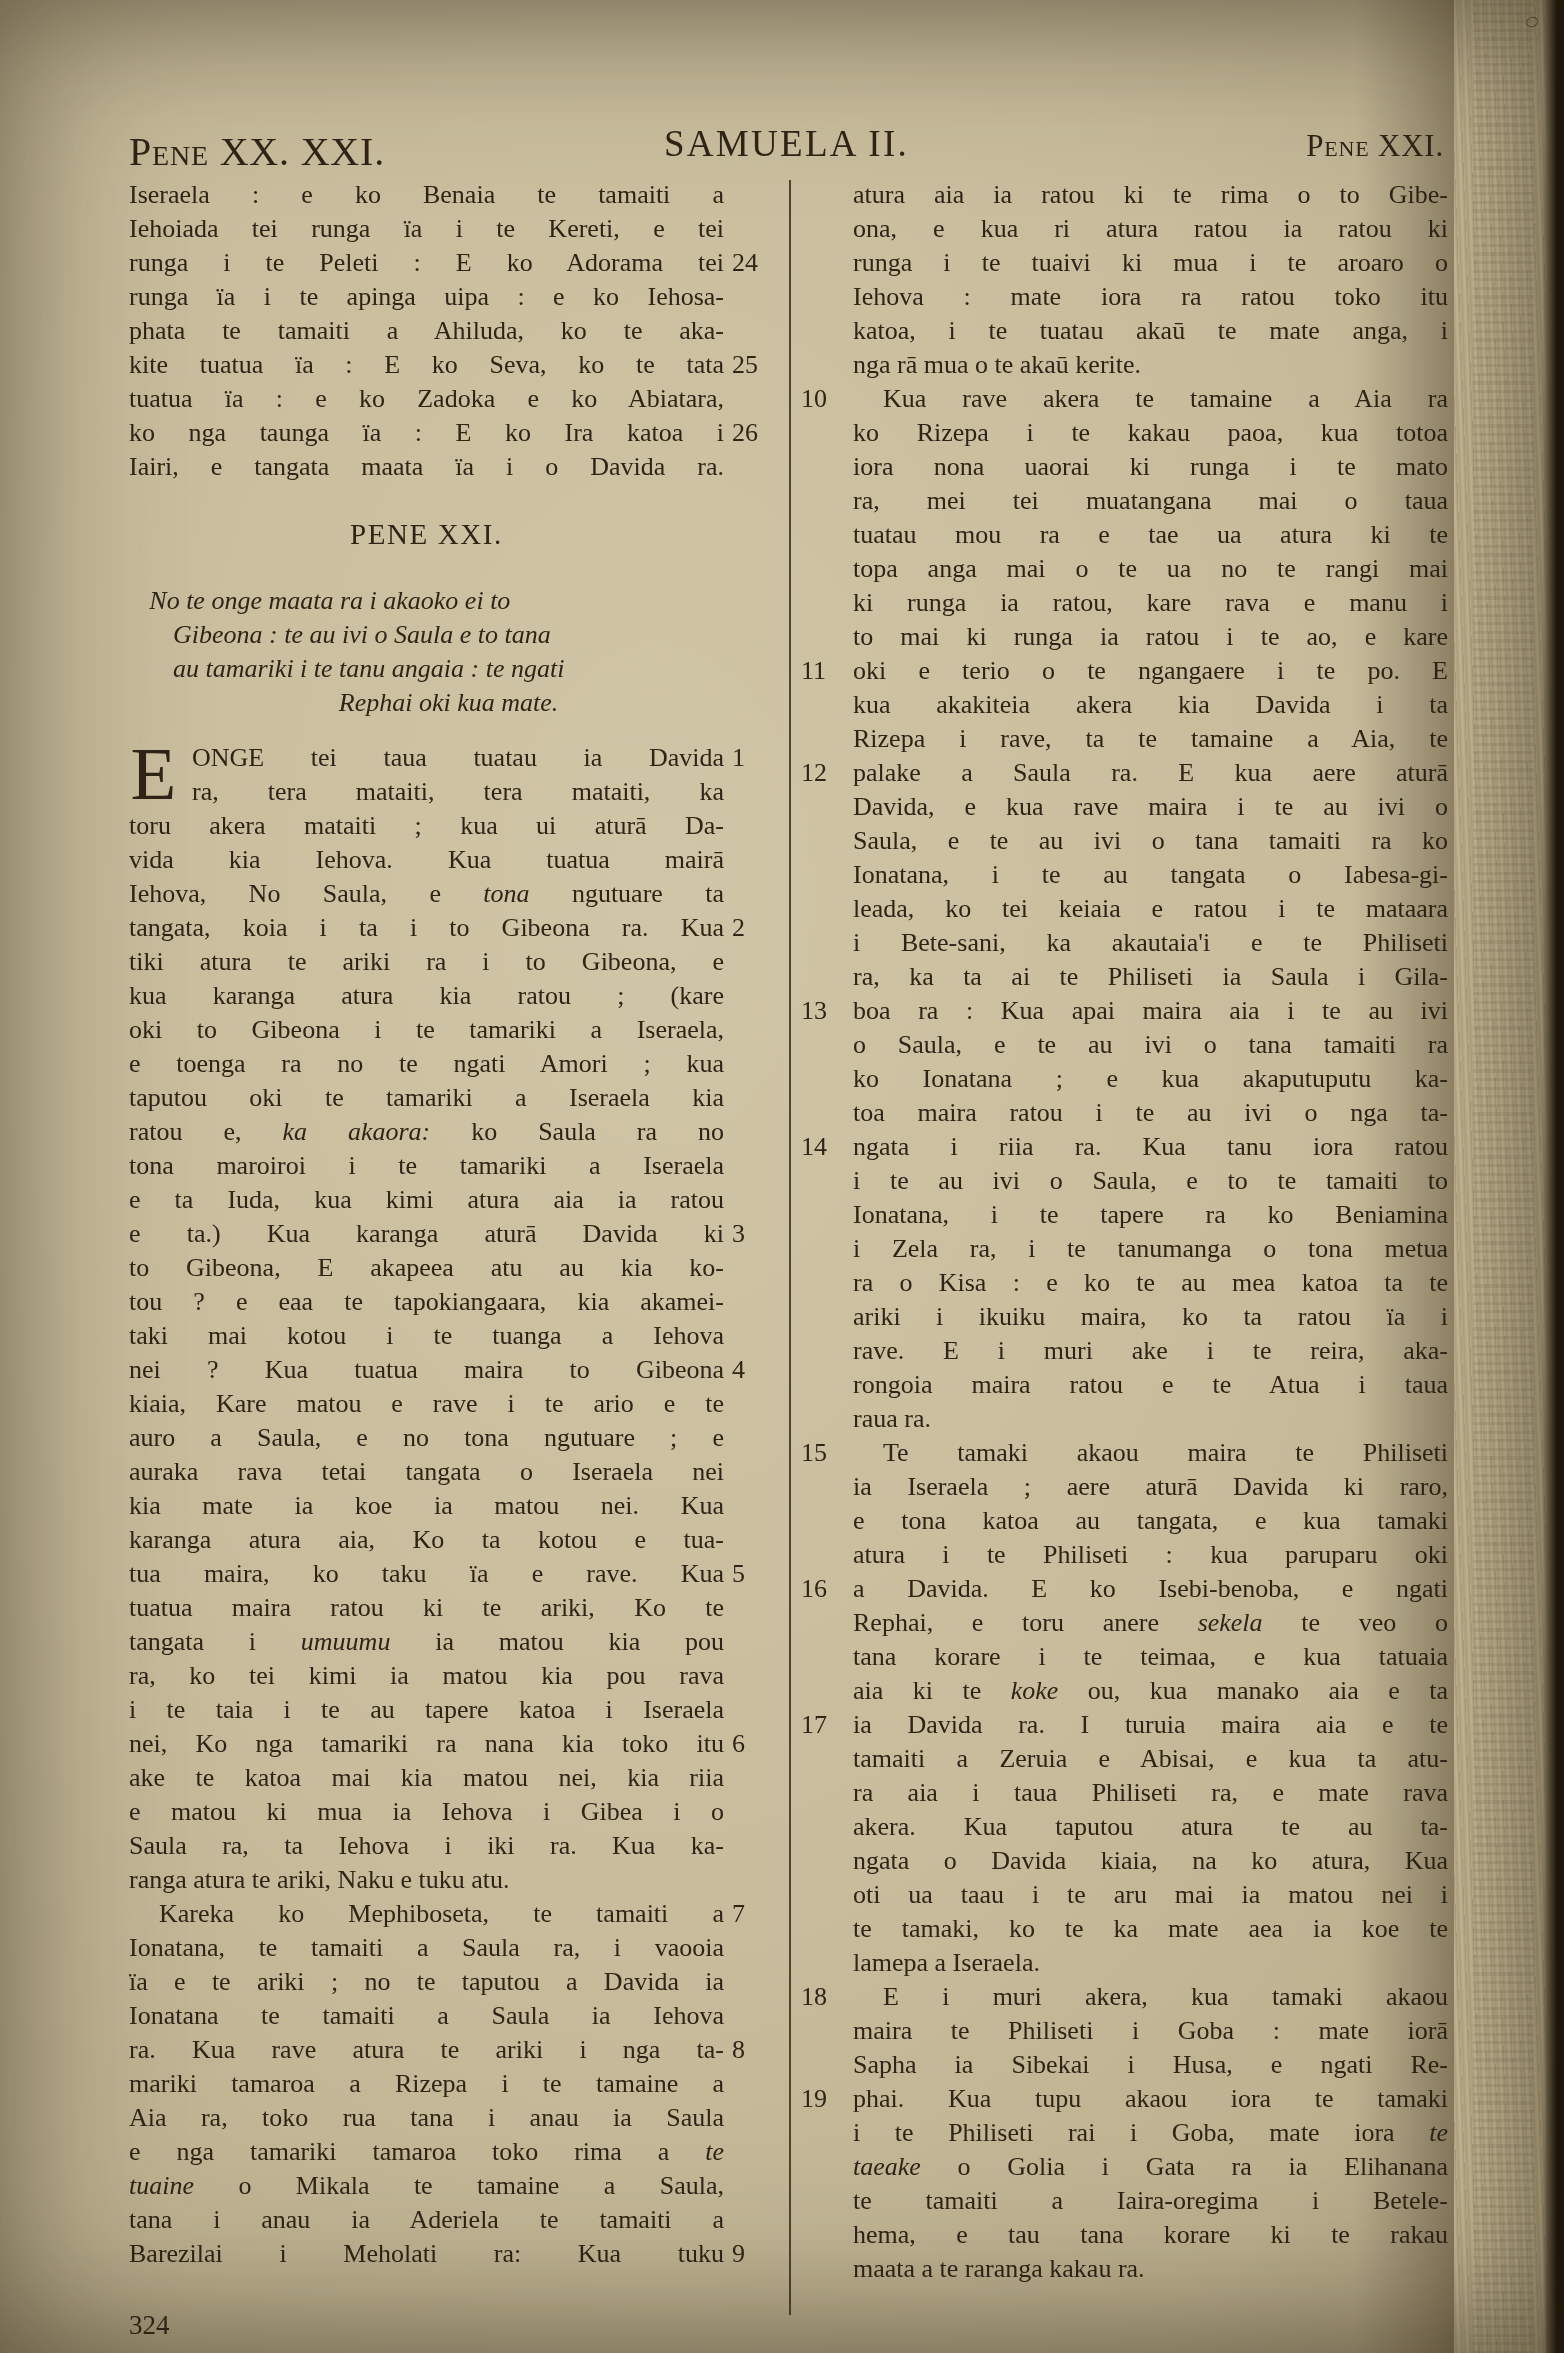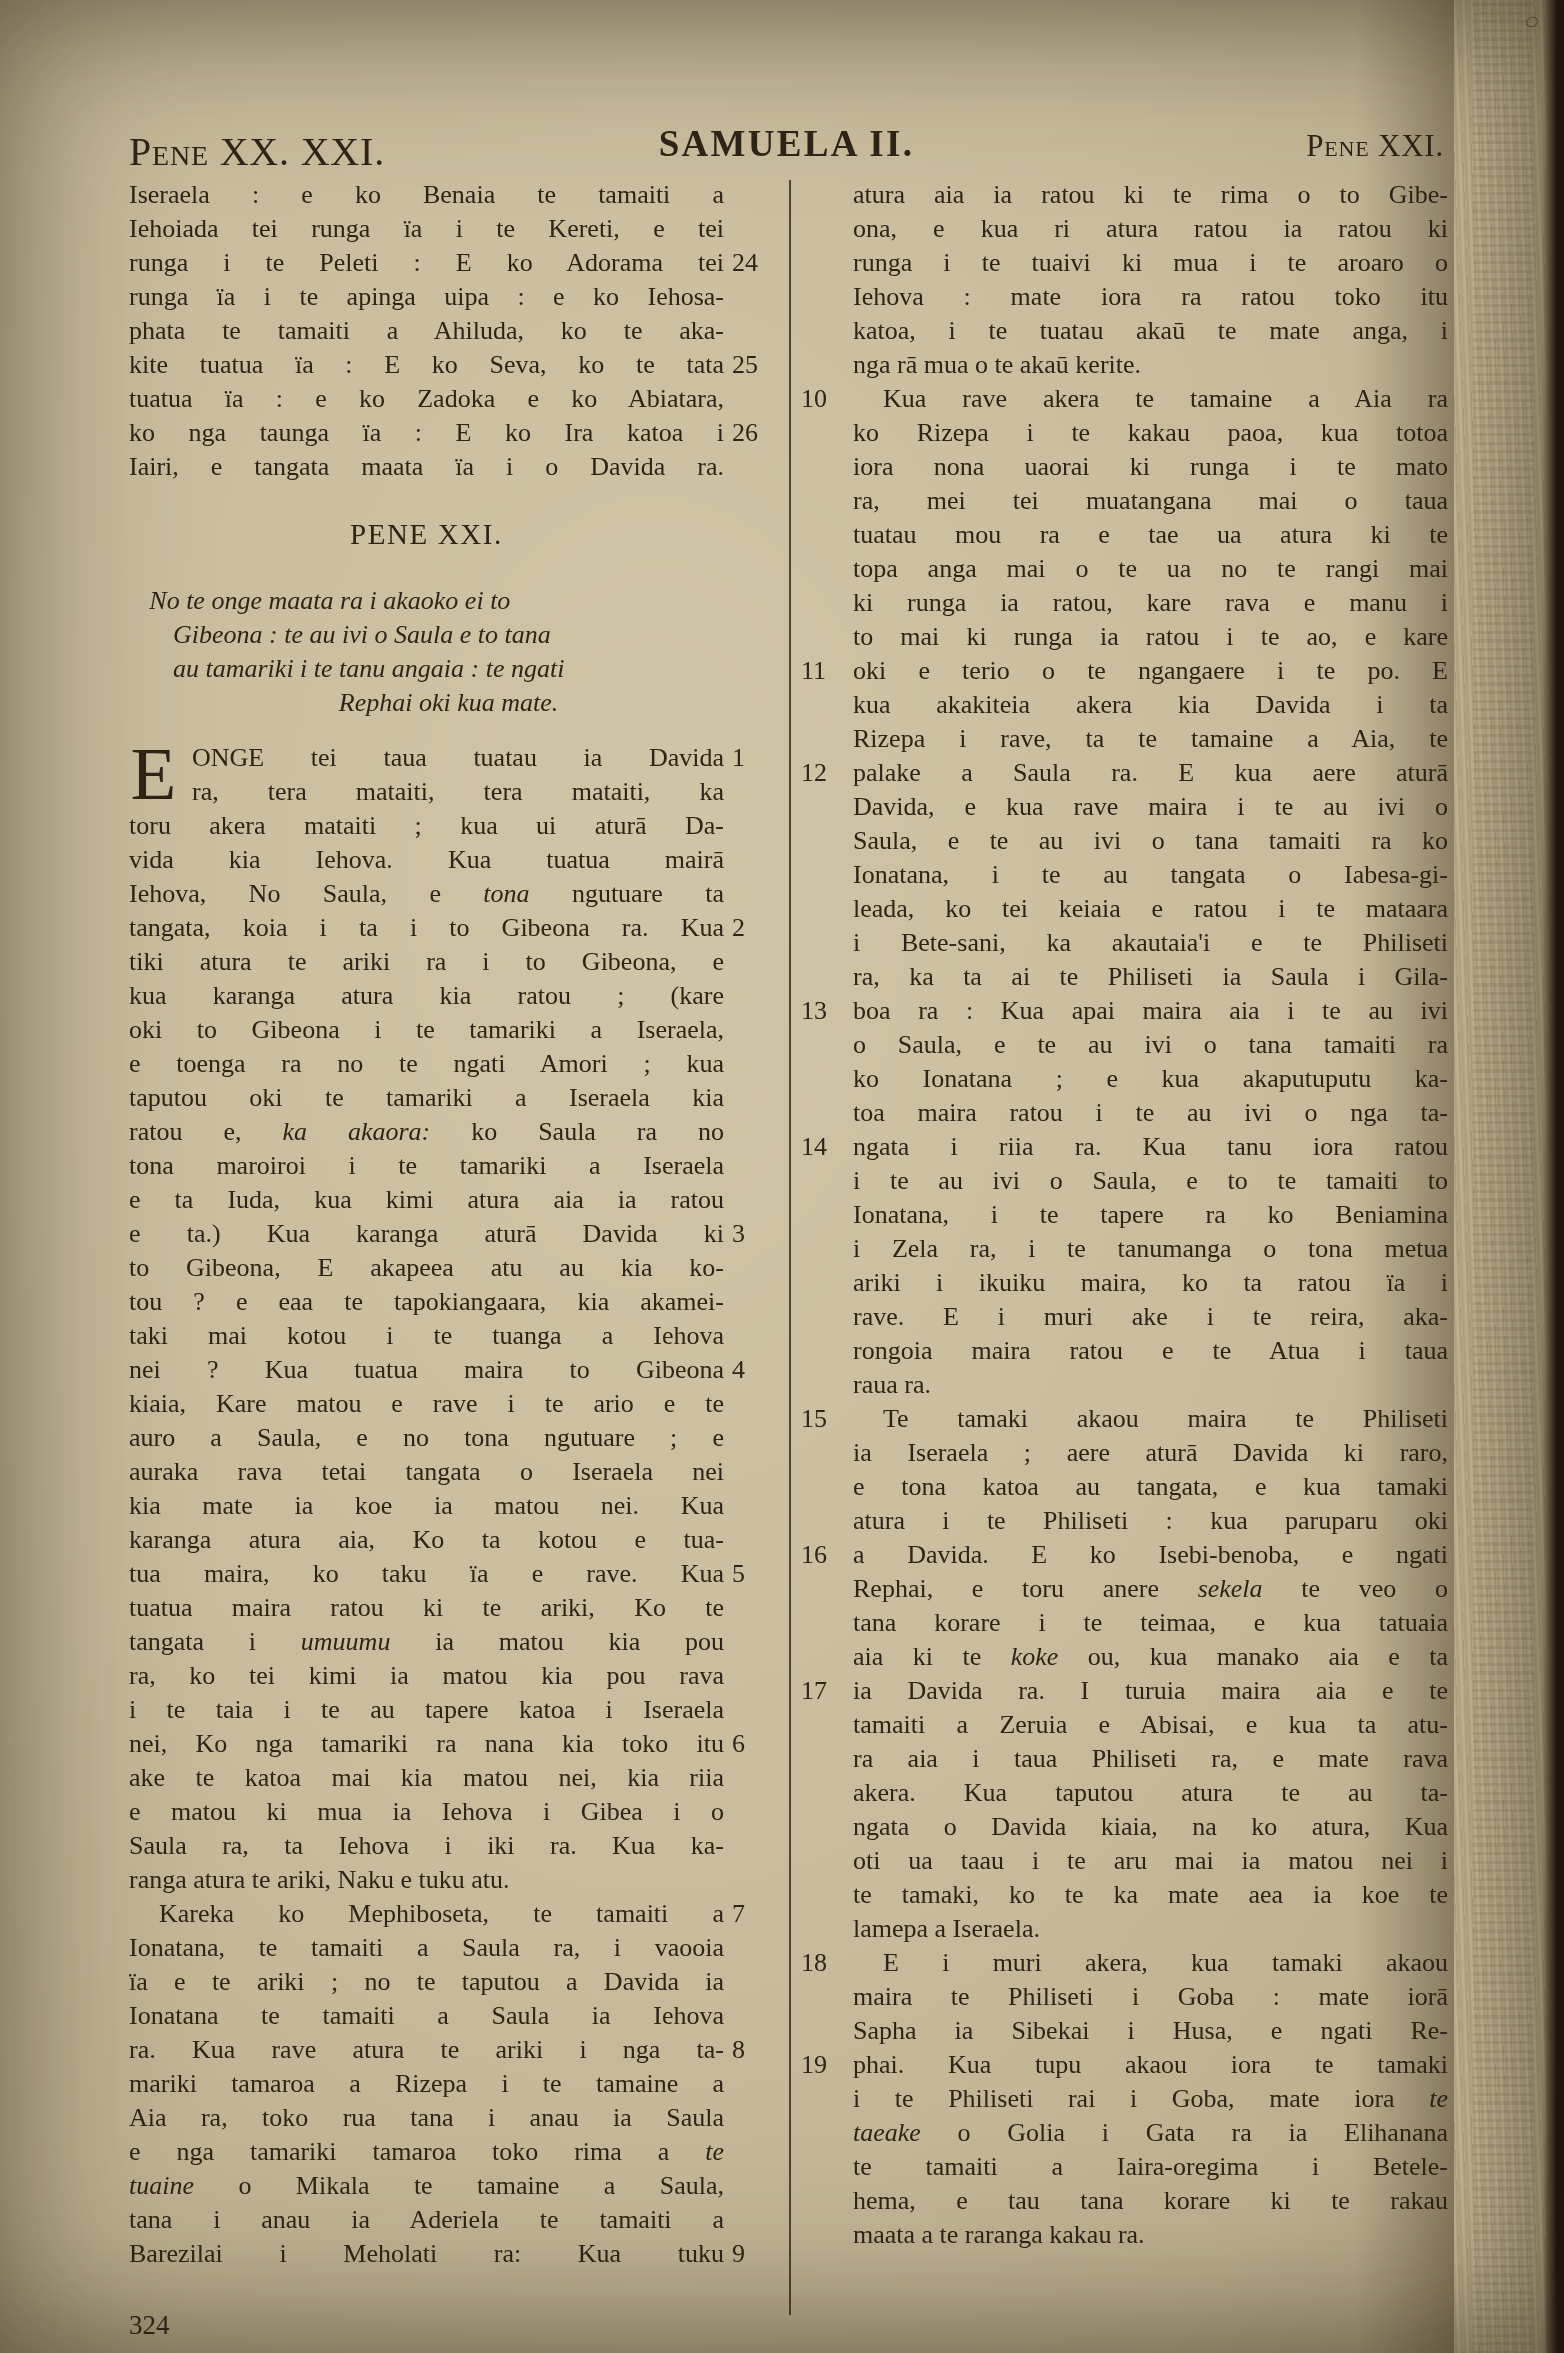--- a/index.html
+++ b/index.html
@@ -42,21 +42,21 @@
   }
 
   
   .header { position: absolute; left: 129px; top: 119px; width: 1315px; height: 49px; }
   .hdr-left {
     position: absolute; left: 0; top: 9.4px; font-variant: small-caps;
     font-size: 40px; letter-spacing: 0.8px;
   }
   .hdr-center {
     position: absolute; left: 0; right: 0; top: 3.1px; text-align: center;
-    font-size: 37px; letter-spacing: 2.3px; font-weight: bold;
+    font-size: 37px; letter-spacing: 2.3px;
   }
   .hdr-right {
     position: absolute; right: 0; top: 9.4px; font-variant: small-caps;
     font-size: 31px; letter-spacing: 0.8px;
   }
 
   
   .col { position: absolute; top: 178px; width: 595px; font-size: 26px; }
   .col-left  { left: 129px; }
   .col-right { left: 853px; }
@@ -200,20 +200,21 @@
       <div class="line">i Bete-sani, ka akautaia'i e te Philiseti</div>
       <div class="line">ra, ka ta ai te Philiseti ia Saula i Gila-</div>
       <div class="line">boa ra :  Kua apai maira aia i te au ivi<span class="num">13</span></div>
       <div class="line">o Saula, e te au ivi o tana tamaiti ra</div>
       <div class="line">ko Ionatana ; e kua akaputuputu ka-</div>
       <div class="line">toa maira ratou i te au ivi o nga ta-</div>
       <div class="line">ngata i riia ra.  Kua tanu iora ratou<span class="num">14</span></div>
       <div class="line">i te au ivi o Saula, e to te tamaiti to</div>
       <div class="line">Ionatana, i te tapere ra ko Beniamina</div>
       <div class="line">i Zela ra, i te tanumanga o tona metua</div>
+      <div class="line">ra o Kisa : e ko te au mea katoa ta te</div>
       <div class="line">ariki i ikuiku maira, ko ta ratou ïa i</div>
       <div class="line">rave.  E i muri ake i te reira, aka-</div>
       <div class="line">rongoia maira ratou e te Atua i taua</div>
       <div class="line end">raua ra.</div>
       <div class="line ind">Te tamaki akaou maira te Philiseti<span class="num">15</span></div>
       <div class="line">ia Iseraela ; aere aturā Davida ki raro,</div>
       <div class="line">e tona katoa au tangata, e kua tamaki</div>
       <div class="line">atura i te Philiseti : kua paruparu oki</div>
       <div class="line">a Davida.  E ko Isebi-benoba, e ngati<span class="num">16</span></div>
       <div class="line">Rephai, e toru anere <i>sekela</i> te veo o</div>

